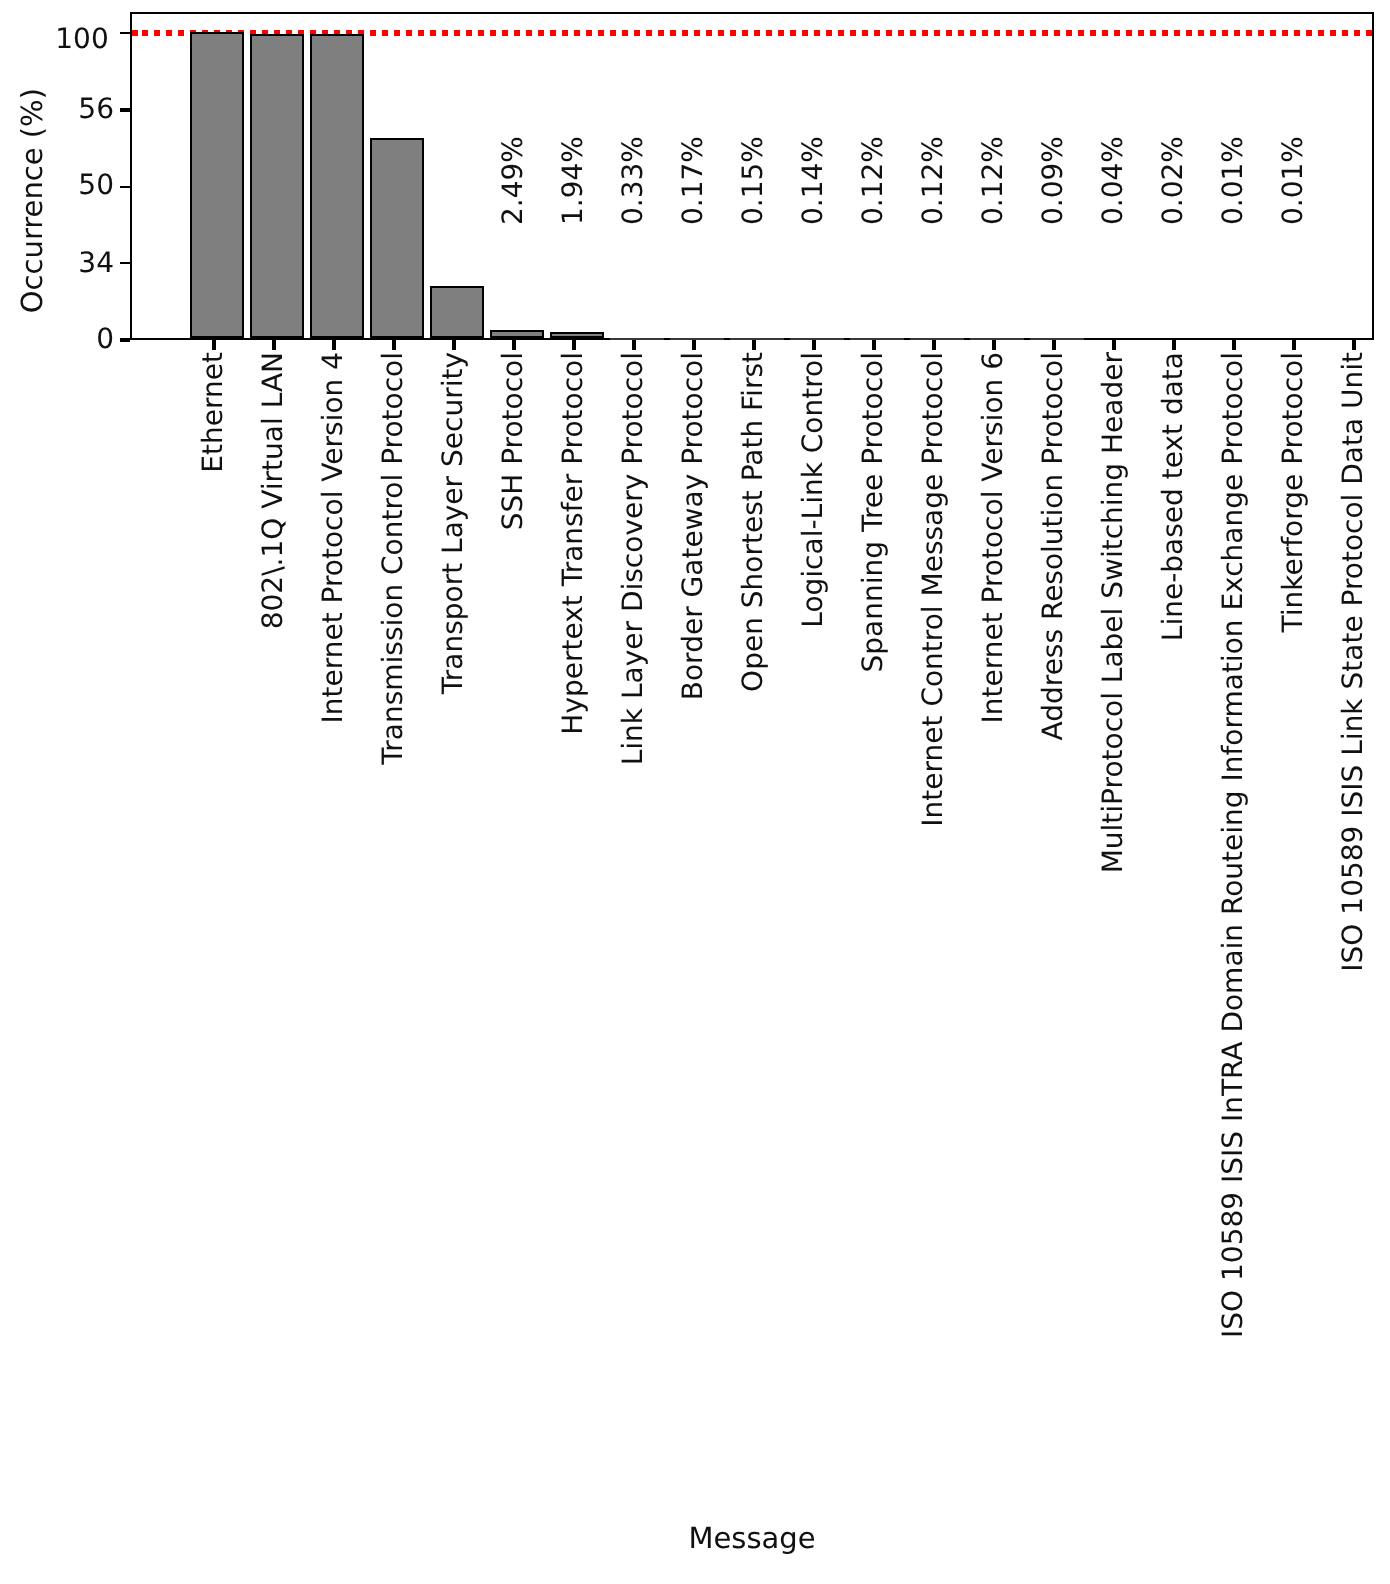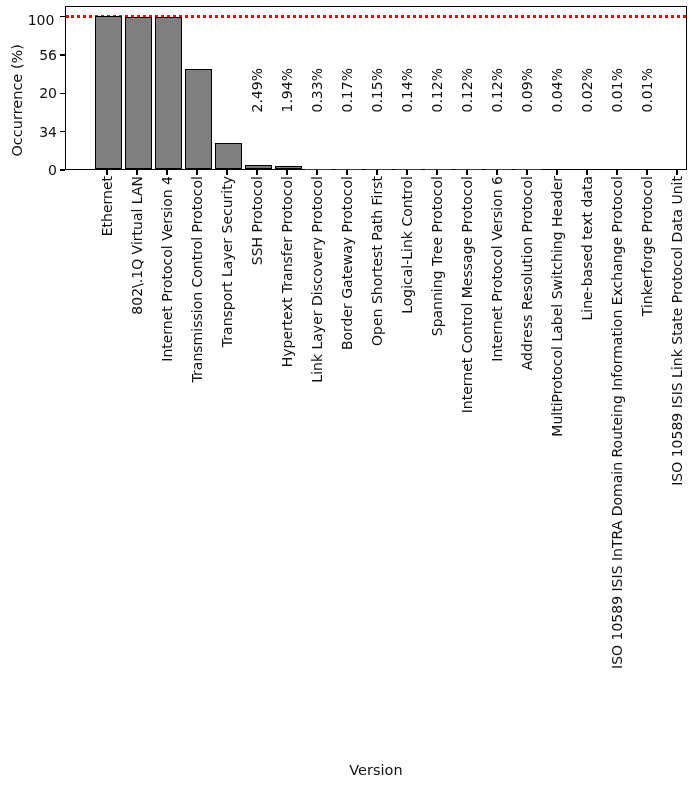--- a/index.html
+++ b/index.html
@@ -154,21 +154,21 @@
       <div class="vtext x-tick-label" style="left: 638.5px; top: 176px;">Tinkerforge Protocol</div>
       <div class="x-tick-mark" style="left: 676.35px; top: 170px;"></div>
       <div class="vtext x-tick-label" style="left: 668.5px; top: 176px;">ISO 10589 ISIS Link State Protocol Data Unit</div>
     </div>
   <div id="y-ticks">
       <div class="y-tick-mark" style="left: 60px; top: 169.35px;"></div>
       <div class="y-tick-label" style="left: 25px; top: 162px;">0</div>
       <div class="y-tick-mark" style="left: 60px; top: 130.975px;"></div>
       <div class="y-tick-label" style="left: 25px; top: 123.625px;">34</div>
       <div class="y-tick-mark" style="left: 60px; top: 92.6px;"></div>
-      <div class="y-tick-label" style="left: 25px; top: 85.25px;">20</div>
+      <div class="y-tick-label" style="left: 25px; top: 85.25px;">50</div>
       <div class="y-tick-mark" style="left: 60px; top: 54.225px;"></div>
       <div class="y-tick-label" style="left: 25px; top: 46.875px;">56</div>
       <div class="y-tick-mark" style="left: 60px; top: 15.85px;"></div>
       <div class="y-tick-label" style="left: 25px; top: 12px; text-align: center;">100</div>
     </div>
   <div id="bar-labels">
       <div class="vtext bar-value-label" style="left: 248.5px; bottom: 680px;">2.49%</div>
       <div class="vtext bar-value-label" style="left: 278.5px; bottom: 680px;">1.94%</div>
       <div class="vtext bar-value-label" style="left: 308.5px; bottom: 680px;">0.33%</div>
       <div class="vtext bar-value-label" style="left: 338.5px; bottom: 680px;">0.17%</div>
@@ -177,14 +177,14 @@
       <div class="vtext bar-value-label" style="left: 428.5px; bottom: 680px;">0.12%</div>
       <div class="vtext bar-value-label" style="left: 458.5px; bottom: 680px;">0.12%</div>
       <div class="vtext bar-value-label" style="left: 488.5px; bottom: 680px;">0.12%</div>
       <div class="vtext bar-value-label" style="left: 518.5px; bottom: 680px;">0.09%</div>
       <div class="vtext bar-value-label" style="left: 548.5px; bottom: 680px;">0.04%</div>
       <div class="vtext bar-value-label" style="left: 578.5px; bottom: 680px;">0.02%</div>
       <div class="vtext bar-value-label" style="left: 608.5px; bottom: 680px;">0.01%</div>
       <div class="vtext bar-value-label" style="left: 638.5px; bottom: 680px;">0.01%</div>
     </div>
   <div class="y-axis-label" style="left: 8px; top: 44px;">Occurrence (%)</div>
-  <div class="x-axis-label">Version</div>
+  <div class="x-axis-label">Message</div>
 </div>
 
 </body></html>

